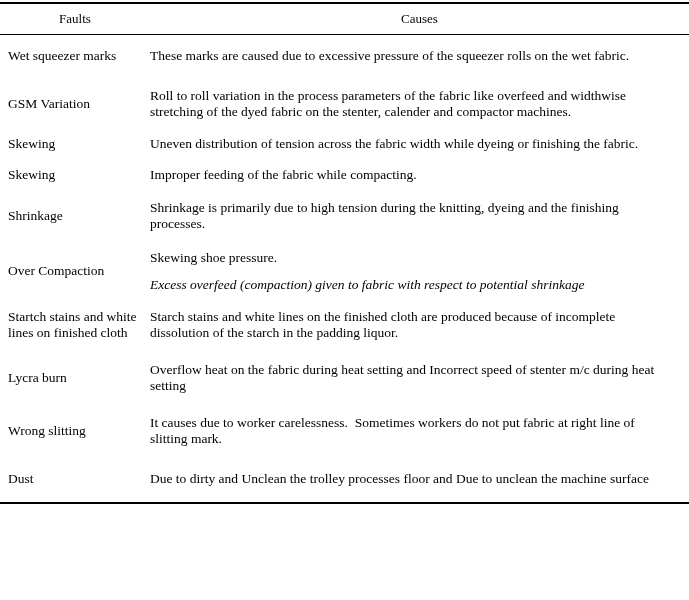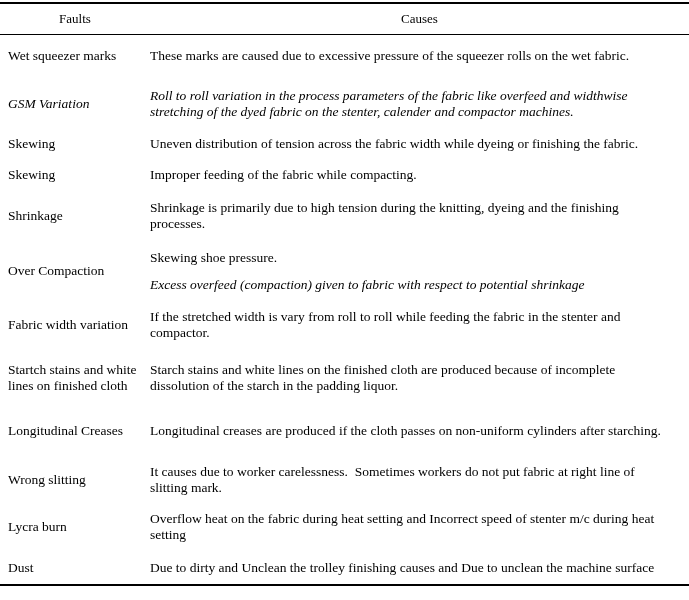--- a/index.html
+++ b/index.html
@@ -50,21 +50,21 @@
   p.cause-line {
     margin: 0;
     white-space: pre-wrap;
   }
   p.cause-line + p.cause-line {
     margin-top: 11px;
     font-style: italic;
   }
   
   tbody tr:nth-child(1)  { height: 44px; margin-top: 36px; }
-  tbody tr:nth-child(2)  { height: 51px; font-style: italic; }
+  tbody tr:nth-child(2)  { height: 51px; }
   tbody tr:nth-child(3)  { height: 30px; }
   tbody tr:nth-child(4)  { height: 32px; margin-top: 12px; }
   tbody tr:nth-child(5)  { height: 50px; }
   tbody tr:nth-child(6)  { height: 60px; }
   tbody tr:nth-child(7)  { height: 48px; }
   tbody tr:nth-child(8)  { height: 57px; }
   tbody tr:nth-child(9)  { height: 50px; }
   tbody tr:nth-child(10) { height: 47px; }
   tbody tr:nth-child(11) { height: 48px; }
   tbody tr:nth-child(12) { height: 34px; padding-left: 36px; }
@@ -111,49 +111,37 @@
         </td>
     </tr>
     <tr>
       <td class="fault-cell">Over Compaction</td>
       <td class="cause-cell">
           <p class="cause-line">Skewing shoe pressure.</p>
           <p class="cause-line">Excess overfeed (compaction) given to fabric with respect to potential shrinkage</p>
         </td>
     </tr>
     <tr>
-      <td class="fault-cell">Fabric width variation</td>
-      <td class="cause-cell">
-          <p class="cause-line">If the stretched width is vary from roll to roll while feeding the fabric in the stenter and compactor.</p>
-        </td>
-    </tr>
-    <tr>
       <td class="fault-cell">Startch stains and white lines on finished cloth</td>
       <td class="cause-cell">
           <p class="cause-line">Starch stains and white lines on the finished cloth are produced because of incomplete dissolution of the starch in the padding liquor.</p>
         </td>
     </tr>
     <tr>
-      <td class="fault-cell">Longitudinal Creases</td>
+      <td class="fault-cell">Lycra burn</td>
       <td class="cause-cell">
-          <p class="cause-line">Longitudinal creases are produced if the cloth passes on non-uniform cylinders after starching.</p>
+          <p class="cause-line">Overflow heat on the fabric during heat setting and Incorrect speed of stenter m/c during heat setting</p>
         </td>
     </tr>
     <tr>
       <td class="fault-cell">Wrong slitting</td>
       <td class="cause-cell">
           <p class="cause-line">It causes due to worker carelessness.  Sometimes workers do not put fabric at right line of slitting mark.</p>
         </td>
     </tr>
     <tr>
-      <td class="fault-cell">Lycra burn</td>
-      <td class="cause-cell">
-          <p class="cause-line">Overflow heat on the fabric during heat setting and Incorrect speed of stenter m/c during heat setting</p>
-        </td>
-    </tr>
-    <tr>
       <td class="fault-cell">Dust</td>
       <td class="cause-cell">
-          <p class="cause-line">Due to dirty and Unclean the trolley finishing causes and Due to unclean the machine surface</p>
+          <p class="cause-line">Due to dirty and Unclean the trolley processes floor and Due to unclean the machine surface</p>
         </td>
     </tr>
   </tbody>
 </table>
 
 </body></html>

